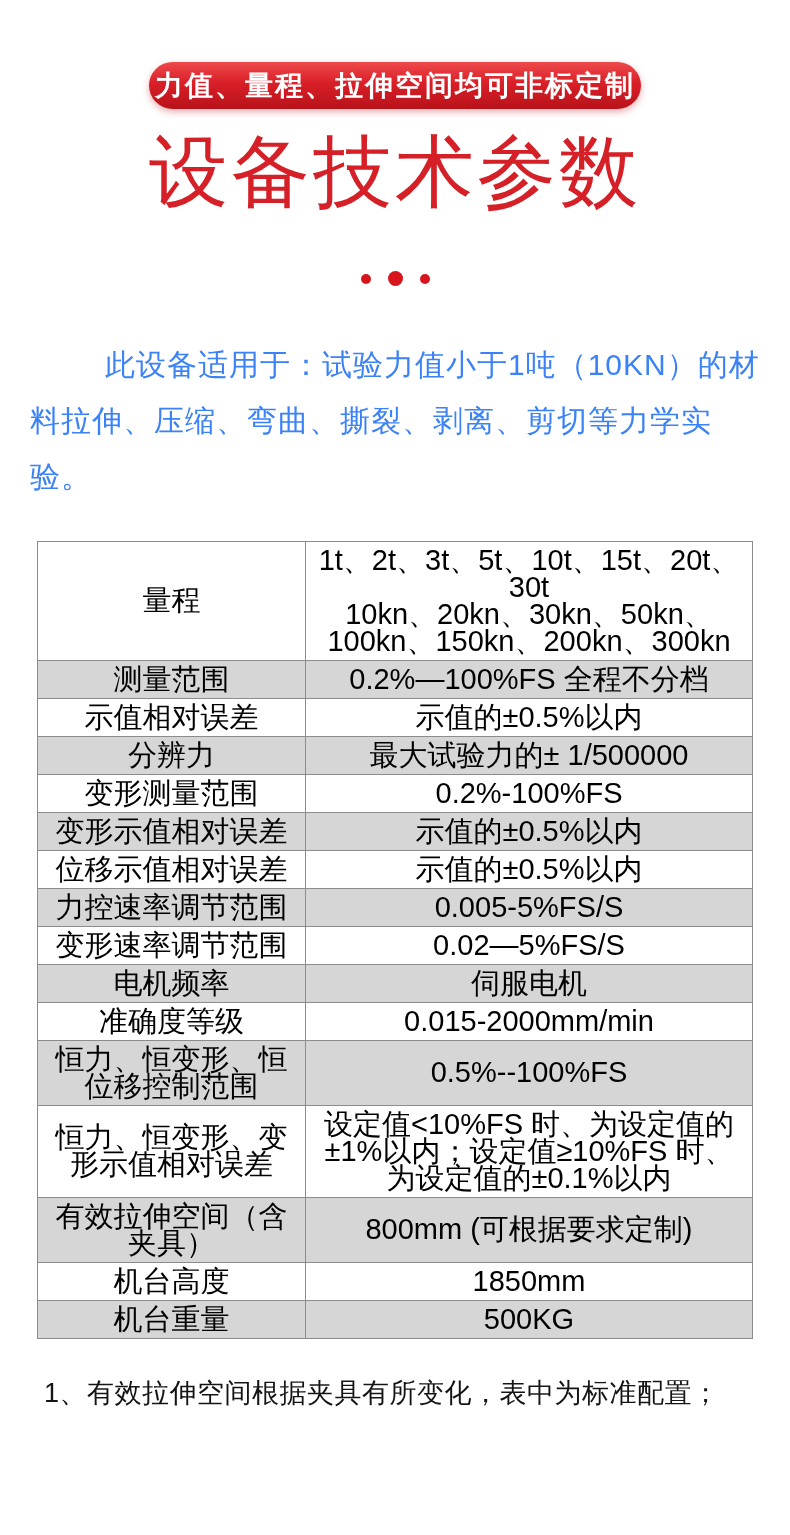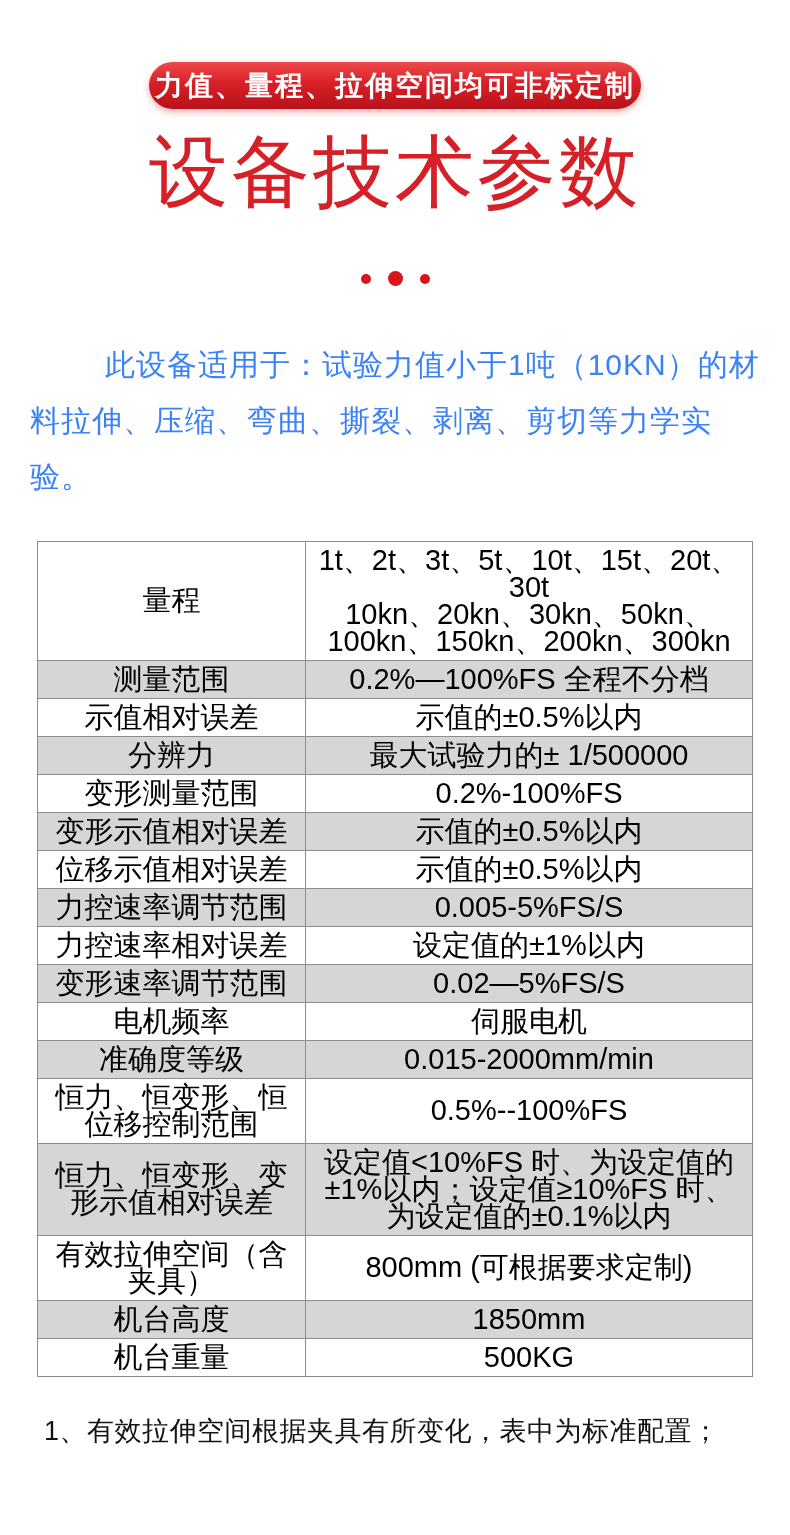--- a/index.html
+++ b/index.html
@@ -130,24 +130,20 @@
       </tr>
       <tr>
         <td class="label-cell">位移示值相对误差</td>
         <td class="value-cell">示值的±0.5%以内</td>
       </tr>
       <tr>
         <td class="label-cell">力控速率调节范围</td>
         <td class="value-cell">0.005-5%FS/S</td>
       </tr>
       <tr>
-        <td class="label-cell">力控速率相对误差</td>
-        <td class="value-cell">设定值的±1%以内</td>
-      </tr>
-      <tr>
         <td class="label-cell">变形速率调节范围</td>
         <td class="value-cell">0.02—5%FS/S</td>
       </tr>
       <tr>
         <td class="label-cell">电机频率</td>
         <td class="value-cell">伺服电机</td>
       </tr>
       <tr>
         <td class="label-cell">准确度等级</td>
         <td class="value-cell">0.015-2000mm/min</td>

